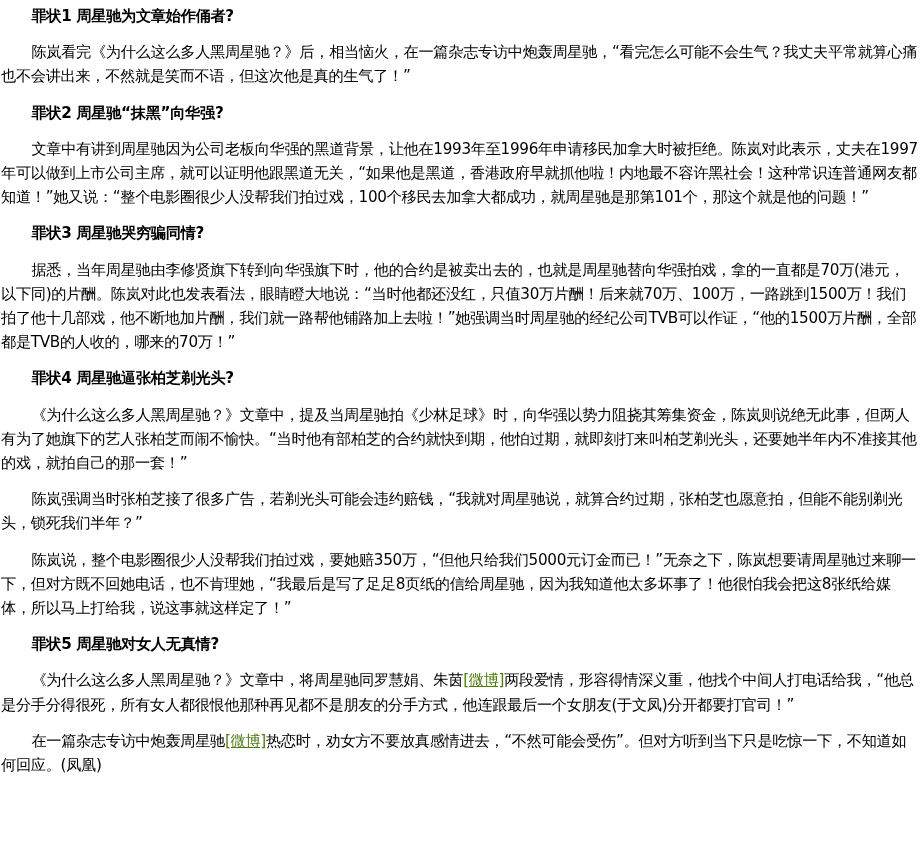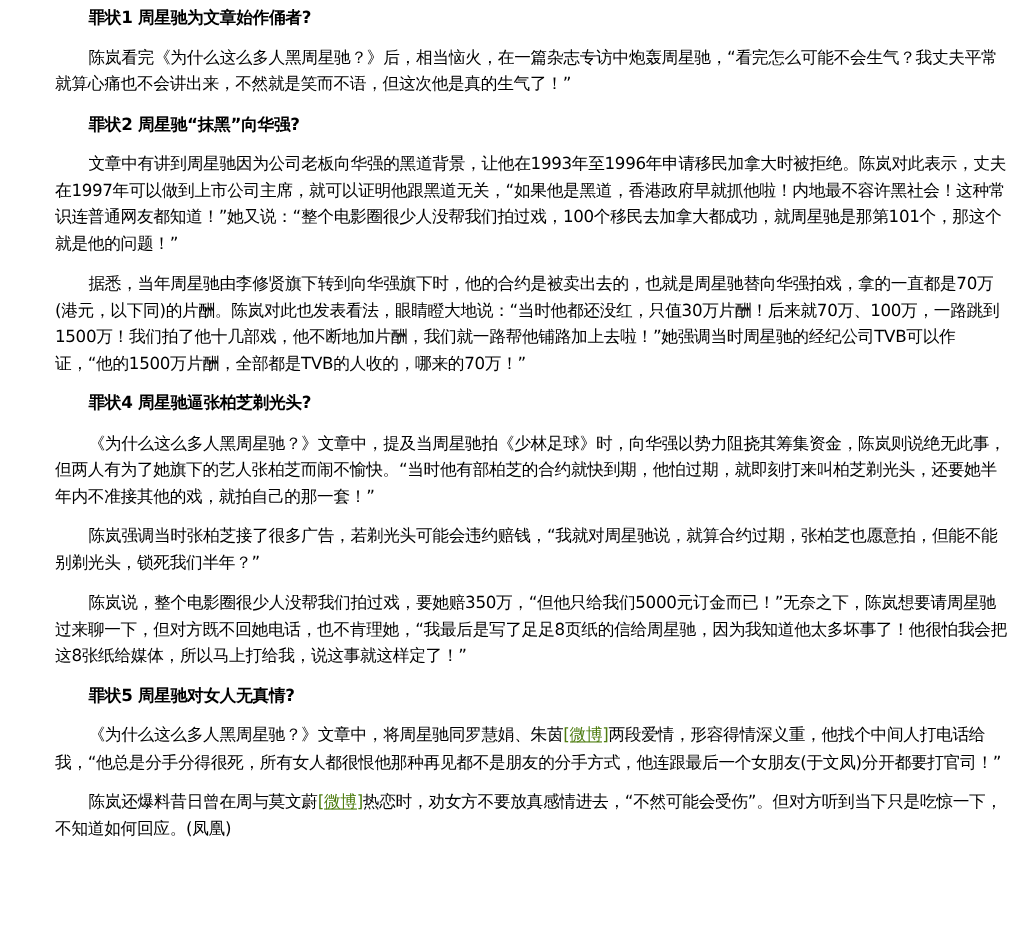--- a/index.html
+++ b/index.html
@@ -1,40 +1,41 @@
 <!DOCTYPE html>
 <html><head>
 <meta charset="utf-8">
 <style>
   html, body { margin: 0; padding: 0; background: #ffffff; }
   body {
     width: 922px; height: 864px; overflow: hidden;
     font-family: "DejaVu Sans", "Liberation Sans", sans-serif;
     font-size: 15.2px; color: #000000;
   }
-  .article { padding: 4px 3px 0 20px; margin-left: 30px; }
+  .article { padding: 4px 3px 0 1px; }
   p { margin: 0 0 12px 0; line-height: 24.2px; text-indent: 2em; letter-spacing: -0.3px; }
   p.heading { font-weight: bold; margin-bottom: 12px; }
   a { color: #4d7c0f; text-decoration: underline; }
 </style>
 </head>
 <body>
 
 <div class="article">
 
   <p class="heading">罪状1 周星驰为文章始作俑者?</p>
   <p>陈岚看完《为什么这么多人黑周星驰？》后，相当恼火，在一篇杂志专访中炮轰周星驰，“看完怎么可能不会生气？我丈夫平常就算心痛也不会讲出来，不然就是笑而不语，但这次他是真的生气了！”</p>
 
   <p class="heading">罪状2 周星驰“抹黑”向华强?</p>
   <p>文章中有讲到周星驰因为公司老板向华强的黑道背景，让他在1993年至1996年申请移民加拿大时被拒绝。陈岚对此表示，丈夫在1997年可以做到上市公司主席，就可以证明他跟黑道无关，“如果他是黑道，香港政府早就抓他啦！内地最不容许黑社会！这种常识连普通网友都知道！”她又说：“整个电影圈很少人没帮我们拍过戏，100个移民去加拿大都成功，就周星驰是那第101个，那这个就是他的问题！”</p>
 
+  <p class="heading">罪状3 周星驰哭穷骗同情?</p>
   <p>据悉，当年周星驰由李修贤旗下转到向华强旗下时，他的合约是被卖出去的，也就是周星驰替向华强拍戏，拿的一直都是70万(港元，以下同)的片酬。陈岚对此也发表看法，眼睛瞪大地说：“当时他都还没红，只值30万片酬！后来就70万、100万，一路跳到1500万！我们拍了他十几部戏，他不断地加片酬，我们就一路帮他铺路加上去啦！”她强调当时周星驰的经纪公司TVB可以作证，“他的1500万片酬，全部都是TVB的人收的，哪来的70万！”</p>
 
   <p class="heading">罪状4 周星驰逼张柏芝剃光头?</p>
   <p>《为什么这么多人黑周星驰？》文章中，提及当周星驰拍《少林足球》时，向华强以势力阻挠其筹集资金，陈岚则说绝无此事，但两人有为了她旗下的艺人张柏芝而闹不愉快。“当时他有部柏芝的合约就快到期，他怕过期，就即刻打来叫柏芝剃光头，还要她半年内不准接其他的戏，就拍自己的那一套！”</p>
   <p>陈岚强调当时张柏芝接了很多广告，若剃光头可能会违约赔钱，“我就对周星驰说，就算合约过期，张柏芝也愿意拍，但能不能别剃光头，锁死我们半年？”</p>
   <p>陈岚说，整个电影圈很少人没帮我们拍过戏，要她赔350万，“但他只给我们5000元订金而已！”无奈之下，陈岚想要请周星驰过来聊一下，但对方既不回她电话，也不肯理她，“我最后是写了足足8页纸的信给周星驰，因为我知道他太多坏事了！他很怕我会把这8张纸给媒体，所以马上打给我，说这事就这样定了！”</p>
 
   <p class="heading">罪状5 周星驰对女人无真情?</p>
   <p><span>《为什么这么多人黑周星驰？》文章中，将周星驰同罗慧娟、朱茵</span><a href="#">[微博]</a><span>两段爱情，形容得情深义重，他找个中间人打电话给我，“他总是分手分得很死，所有女人都很恨他那种再见都不是朋友的分手方式，他连跟最后一个女朋友(于文凤)分开都要打官司！”</span></p>
-  <p><span>陈岚还爆料昔日曾在周与莫文蔚</span><a href="#">[微博]</a><span>热恋时，劝女方不要放真感情进去，“不然可能会受伤”。但对方听到当下只是吃惊一下，不知道如何回应。(凤凰)</span></p>
+  <p><span>在一篇杂志专访中炮轰周星驰</span><a href="#">[微博]</a><span>热恋时，劝女方不要放真感情进去，“不然可能会受伤”。但对方听到当下只是吃惊一下，不知道如何回应。(凤凰)</span></p>
 
 </div>
 
 </body></html>

